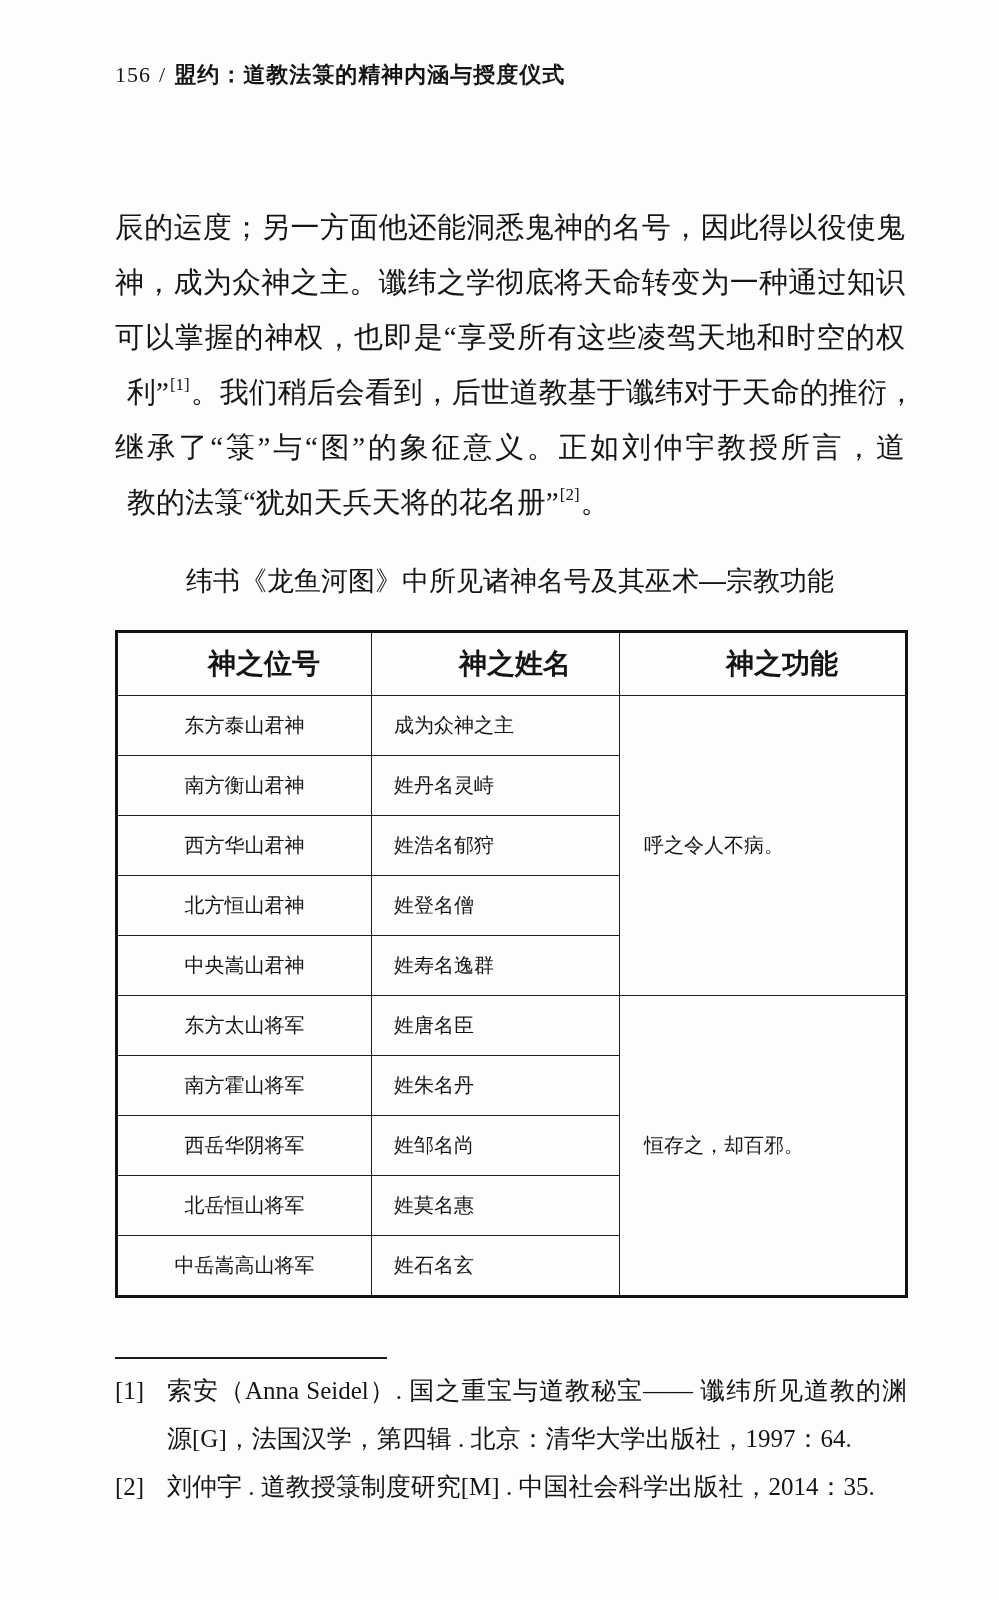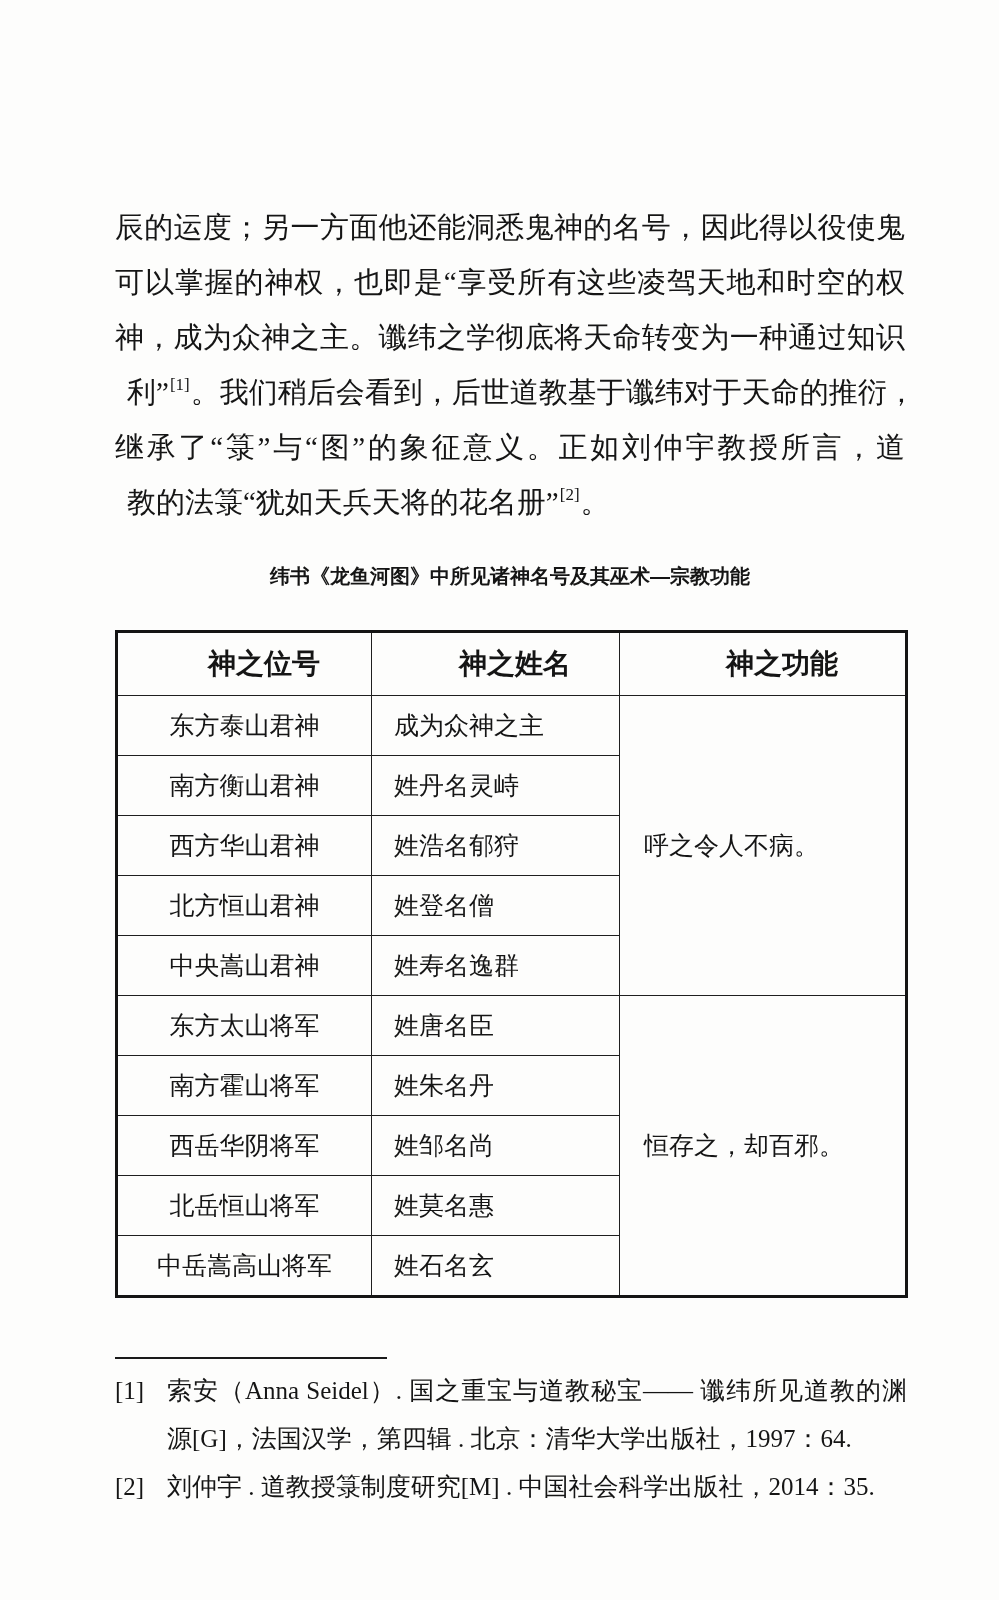--- a/index.html
+++ b/index.html
@@ -43,39 +43,39 @@
     font-size:17px;
     position:relative;top:-12px;
     letter-spacing:0;
     padding:0 1px;
   }
   
   .table-title{
     position:absolute;left:105px;top:563px;width:810px;
     text-align:center;
     font-family:"Liberation Sans","DejaVu Sans",sans-serif;
-    font-weight:bold;font-size:20px;
+    font-weight:normal;font-size:27px;
     white-space:nowrap;
   }
   
   table.deity{
     position:absolute;left:115px;top:630px;
     width:790px;
     border-collapse:collapse;
     table-layout:fixed;
   }
   table.deity th{
     height:60px;
     font-family:"Liberation Sans","DejaVu Sans",sans-serif;
     font-weight:bold;font-size:28px;
     text-align:center;vertical-align:middle;padding-left:40px;
   }
   table.deity td{
     height:57px;
-    font-size:25px;
+    font-size:20px;
     vertical-align:middle;
   }
   table.deity th, table.deity td{
     border:1.5px solid #1f1f1f;
   }
   table.deity{border:3px solid #141414;}
   td.col1{text-align:center;}
   td.col2{text-align:left;padding-left:22px;}
   td.func{text-align:left;padding-left:24px;}
   
@@ -90,25 +90,28 @@
   }
   .fn-item{display:flex;}
   .fn-marker{flex:none;width:52px;}
   .fn-text{flex:1;text-align:justify;}
 </style>
 </head>
 <body>
 
 <div class="page">
 
+  <div class="running-head">
+    <span class="num">156</span><span class="sep">/</span><span class="title">盟约：道教法箓的精神内涵与授度仪式</span>
+  </div>
 
   <div class="body-text">
       <div class="tline"><span>辰的运度；另一方面他还能洞悉鬼神的名号，因此得以役使鬼</span></div>
+      <div class="tline"><span>神，成为众神之主。谶纬之学彻底将天命转变为一种通过知识</span></div>
       <div class="tline"><span>可以掌握的神权，也即是“享受所有这些凌驾天地和时空的权</span></div>
-      <div class="tline"><span>神，成为众神之主。谶纬之学彻底将天命转变为一种通过知识</span></div>
       <div class="tline tight"><span>利”</span><span class="sup">[1]</span><span>。我们稍后会看到，后世道教基于谶纬对于天命的推衍，</span></div>
       <div class="tline"><span>继承了“箓”与“图”的象征意义。正如刘仲宇教授所言，道</span></div>
       <div class="tline tight short"><span>教的法箓“犹如天兵天将的花名册”</span><span class="sup">[2]</span><span>。</span></div>
     </div>
 
   <div class="table-title">纬书《龙鱼河图》中所见诸神名号及其巫术—宗教功能</div>
 
   <table class="deity">
     <colgroup>
       <col style="width:255px">

